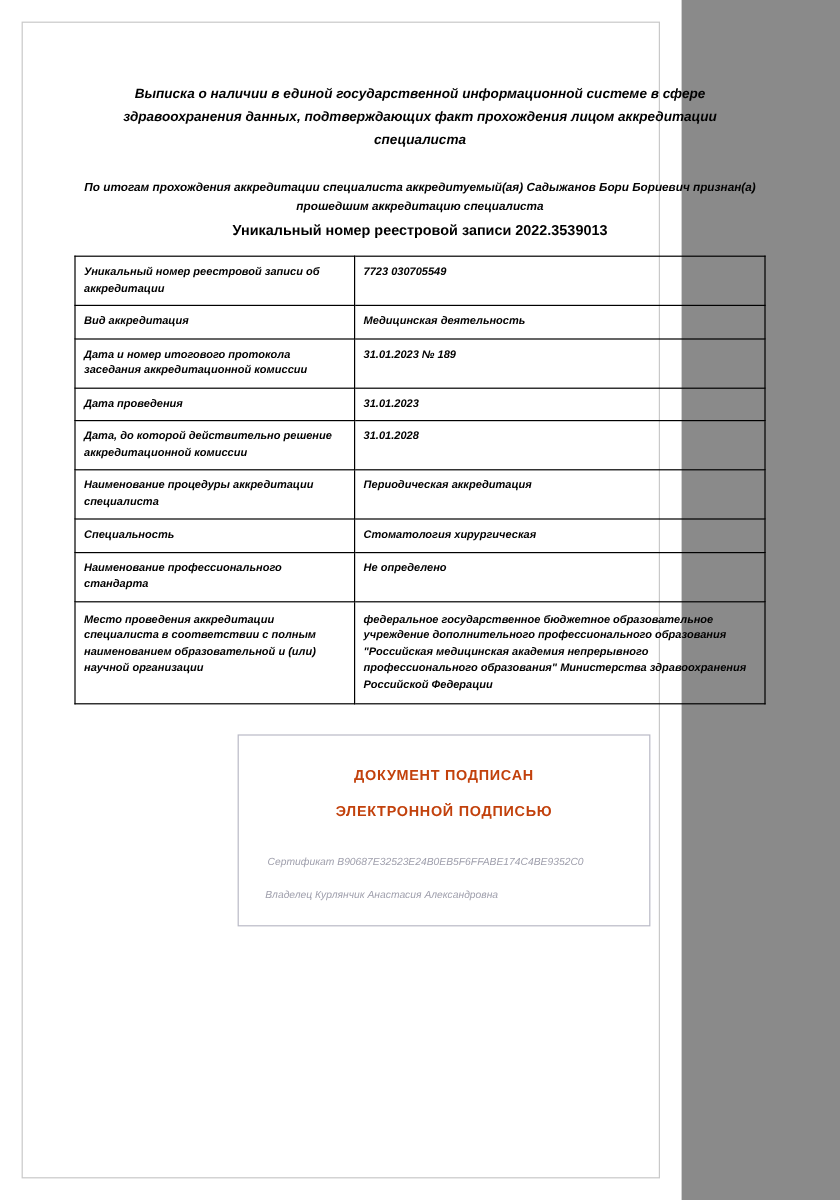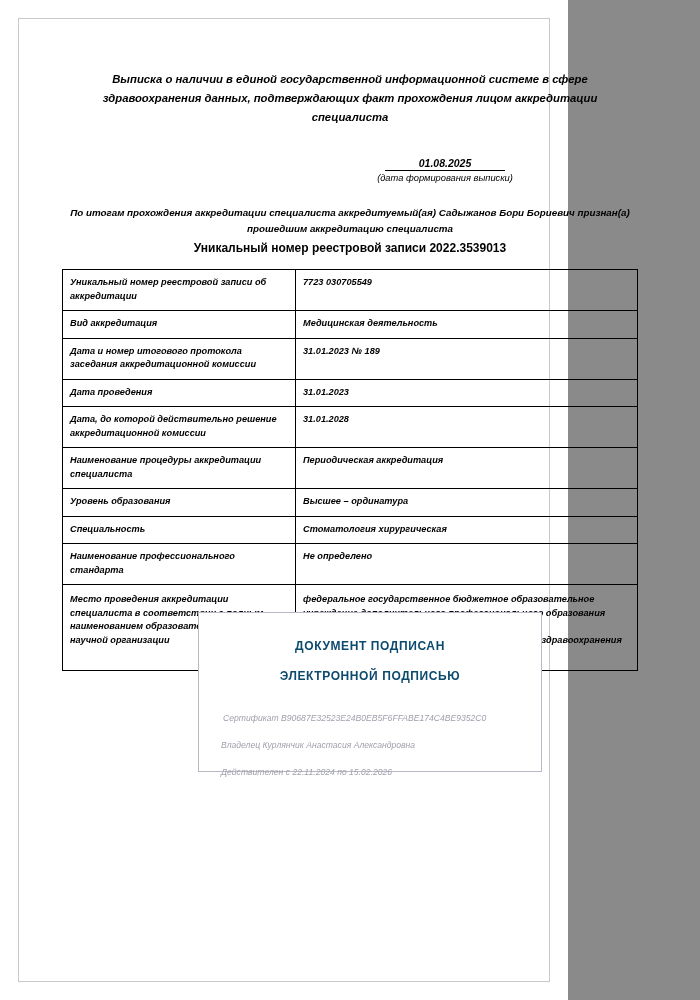--- a/index.html
+++ b/index.html
@@ -129,21 +129,21 @@
     background: #ffffff;
     box-sizing: border-box;
     color: #9a9aa8;
   }
   .sign-stamp .st-line1,
   .sign-stamp .st-line2 {
     text-align: center;
     font-weight: bold;
     font-size: 12px;
     letter-spacing: 0.6px;
-    color: #0c4a6e;
+    color: #c2410c;
   }
   .sign-stamp .st-line1 { margin-top: 26px; }
   .sign-stamp .st-line2 { margin-top: 16px; }
   .sign-stamp .st-detail {
     font-style: italic;
     font-size: 8.6px;
     color: #a0a0ad;
     margin-left: 22px;
     margin-top: 17px;
   }
@@ -152,24 +152,20 @@
 </head>
 <body>
 
 <div class="page">
   <div class="page-border"></div>
 
   <div class="content">
 
     <div class="doc-title">Выписка о наличии в единой государственной информационной системе в сфере здравоохранения данных, подтверждающих факт прохождения лицом аккредитации специалиста</div>
 
-    <div class="date-block">
-      <div class="date-value">01.08.2025</div>
-      <div class="date-caption">(дата формирования выписки)</div>
-    </div>
 
     <div class="statement">По итогам прохождения аккредитации специалиста аккредитуемый(ая) Садыжанов Бори Бориевич признан(а) прошедшим аккредитацию специалиста</div>
 
 
     <div class="registry-line">Уникальный номер реестровой записи 2022.3539013</div>
 
     <table class="info">
       <tbody>
         <tr>
           <td class="label">Уникальный номер реестровой записи об аккредитации</td>
@@ -187,24 +183,20 @@
           <td class="label">Дата проведения</td>
           <td class="value">31.01.2023</td>
         </tr>
         <tr>
           <td class="label">Дата, до которой действительно решение аккредитационной комиссии</td>
           <td class="value">31.01.2028</td>
         </tr>
         <tr>
           <td class="label">Наименование процедуры аккредитации специалиста</td>
           <td class="value">Периодическая аккредитация</td>
-        </tr>
-        <tr>
-          <td class="label">Уровень образования</td>
-          <td class="value">Высшее – ординатура</td>
         </tr>
         <tr>
           <td class="label">Специальность</td>
           <td class="value">Стоматология хирургическая</td>
         </tr>
         <tr>
           <td class="label">Наименование профессионального стандарта</td>
           <td class="value">Не определено</td>
         </tr>
         <tr class="tall">
@@ -214,16 +206,15 @@
       </tbody>
     </table>
 
   </div>
 
   <div class="sign-stamp">
     <div class="st-line1">ДОКУМЕНТ ПОДПИСАН</div>
     <div class="st-line2">ЭЛЕКТРОННОЙ ПОДПИСЬЮ</div>
     <div class="st-detail first">Сертификат B90687E32523E24B0EB5F6FFABE174C4BE9352C0</div>
     <div class="st-detail">Владелец Курлянчик Анастасия Александровна</div>
-    <div class="st-detail">Действителен с 22.11.2024 по 15.02.2026</div>
   </div>
 
 </div>
 
 </body></html>

